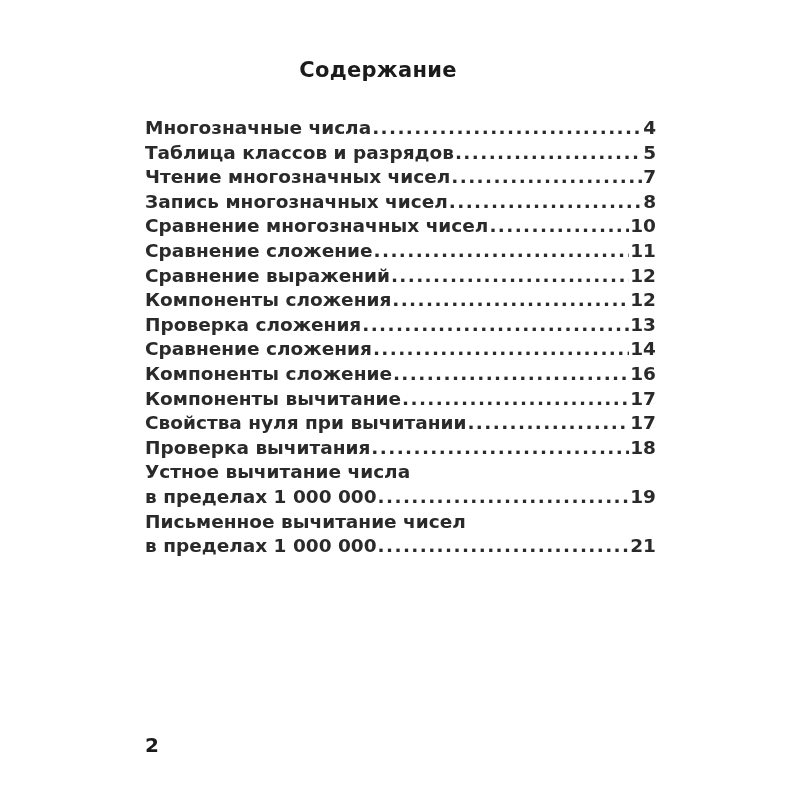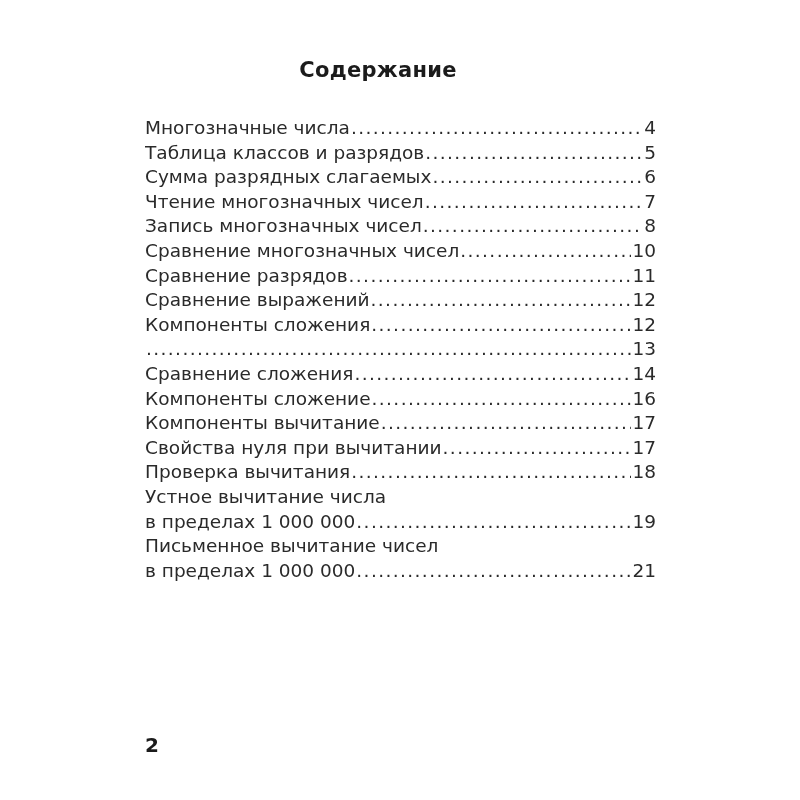--- a/index.html
+++ b/index.html
@@ -39,20 +39,21 @@
     }
     .entry {
       display: block;
     }
     .line {
       display: flex;
       align-items: flex-end;
       white-space: nowrap;
       height: 24.6px;
       overflow: hidden;
+      font-weight: bold;
     }
     .label {
       flex: 0 0 auto;
     }
     .dots {
       flex: 1 1 auto;
       overflow: hidden;
       white-space: nowrap;
       margin: 0 1px;
       letter-spacing: 1.4px;
@@ -89,27 +90,20 @@
     </div>
     <div class="entry">
       <div class="line">
         <span class="label">Таблица классов и разрядов</span>
         <span class="dots"></span>
         <span class="page">5</span>
       </div>
     </div>
     <div class="entry">
       <div class="line">
-        <span class="label">Сумма разрядных слагаемых</span>
-        <span class="dots"></span>
-        <span class="page">6</span>
-      </div>
-    </div>
-    <div class="entry">
-      <div class="line">
         <span class="label">Чтение многозначных чисел</span>
         <span class="dots"></span>
         <span class="page">7</span>
       </div>
     </div>
     <div class="entry">
       <div class="line">
         <span class="label">Запись многозначных чисел</span>
         <span class="dots"></span>
         <span class="page">8</span>
@@ -117,41 +111,42 @@
     </div>
     <div class="entry">
       <div class="line">
         <span class="label">Сравнение многозначных чисел</span>
         <span class="dots"></span>
         <span class="page">10</span>
       </div>
     </div>
     <div class="entry">
       <div class="line">
-        <span class="label">Сравнение разрядов</span>
+        <span class="label">Сравнение сложение</span>
         <span class="dots"></span>
         <span class="page">11</span>
       </div>
     </div>
     <div class="entry">
       <div class="line">
         <span class="label">Сравнение выражений</span>
         <span class="dots"></span>
         <span class="page">12</span>
       </div>
     </div>
     <div class="entry">
       <div class="line">
         <span class="label">Компоненты сложения</span>
         <span class="dots"></span>
         <span class="page">12</span>
       </div>
     </div>
     <div class="entry">
       <div class="line">
+        <span class="label">Проверка сложения</span>
         <span class="dots"></span>
         <span class="page">13</span>
       </div>
     </div>
     <div class="entry">
       <div class="line">
         <span class="label">Сравнение сложения</span>
         <span class="dots"></span>
         <span class="page">14</span>
       </div>

